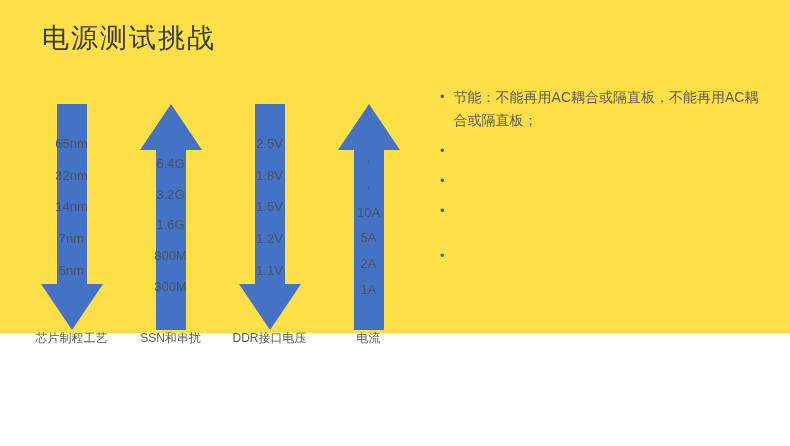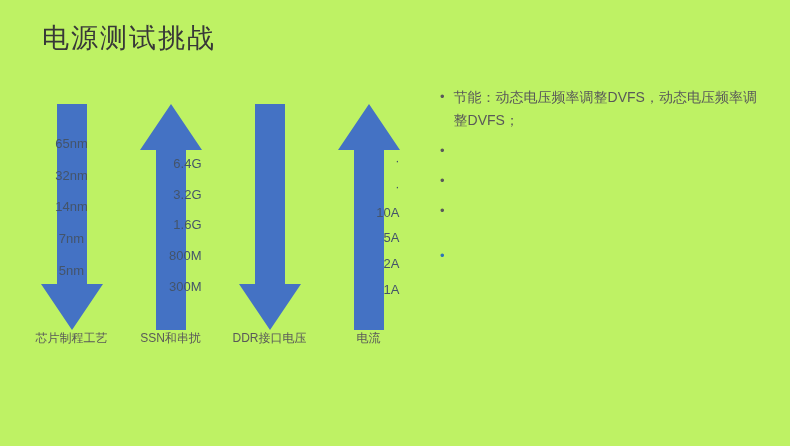--- a/index.html
+++ b/index.html
@@ -5,22 +5,22 @@
   * { margin: 0; padding: 0; box-sizing: border-box; }
   html, body { width: 790px; height: 446px; }
   body {
     background: #ffffff;
     font-family: "Liberation Sans", sans-serif;
     overflow: hidden;
   }
   .slide {
     position: relative;
     width: 790px;
-    height: 446px;
-    background: #bef264;
+    height: 333px;
+    background: #fde047;
   }
   .title {
     position: absolute;
     left: 42px;
     top: 20px;
     font-size: 27px;
     font-weight: 400;
     color: var(--title, #333333);
     letter-spacing: 2px;
   }
@@ -51,21 +51,21 @@
   .arrow-svg polygon { fill: var(--arrow, #4472C4); }
   .values {
     position: absolute;
     left: 0;
     right: 0;
     display: flex;
     flex-direction: column;
     justify-content: space-around;
     align-items: center;
   }
-  .values.up   { top: 44px; bottom: 28px; align-items: flex-end; }
+  .values.up   { top: 44px; bottom: 28px; }
   .values.down { top: 24px; bottom: 44px; }
   .value {
     font-size: 13px;
     color: var(--arrow-text, #44546A);
     line-height: 1;
   }
   .caption {
     font-size: 12px;
     color: var(--text, #595959);
     white-space: nowrap;
@@ -130,20 +130,27 @@
           </div>
     </div>
     <div class="caption">SSN和串扰</div>
   </div>
 
   <div class="arrow-col">
     <div class="arrow-wrap">
       <svg class="arrow-svg" viewBox="0 0 62 226" preserveAspectRatio="none">
         <polygon points="31,226 0,180 16,180 16,0 46,0 46,180 62,180"></polygon>
       </svg>
+      <div class="values down">
+            <span class="value">2.5V</span>
+            <span class="value">1.8V</span>
+            <span class="value">1.5V</span>
+            <span class="value">1.2V</span>
+            <span class="value">1.1V</span>
+          </div>
     </div>
     <div class="caption">DDR接口电压</div>
   </div>
 
   <div class="arrow-col">
     <div class="arrow-wrap">
       <svg class="arrow-svg" viewBox="0 0 62 226" preserveAspectRatio="none">
         <polygon points="31,0 62,46 46,46 46,226 16,226 16,46 0,46"></polygon>
       </svg>
       <div class="values up">
@@ -154,21 +161,21 @@
             <span class="value">2A</span>
             <span class="value">1A</span>
           </div>
     </div>
     <div class="caption">电流</div>
   </div>
 </div>
   <ul class="bullets">
       <li class="bullet-item">
         <span class="marker">•</span>
-        <span class="text">节能：动态电压频率调整DVFS，动态电压频率调整DVFS；</span>
+        <span class="text">节能：不能再用AC耦合或隔直板，不能再用AC耦合或隔直板；</span>
       </li>
       <li class="bullet-item">
         <span class="marker">•</span>
       </li>
       <li class="bullet-item">
         <span class="marker">•</span>
       </li>
       <li class="bullet-item">
         <span class="marker">•</span>
       </li>

